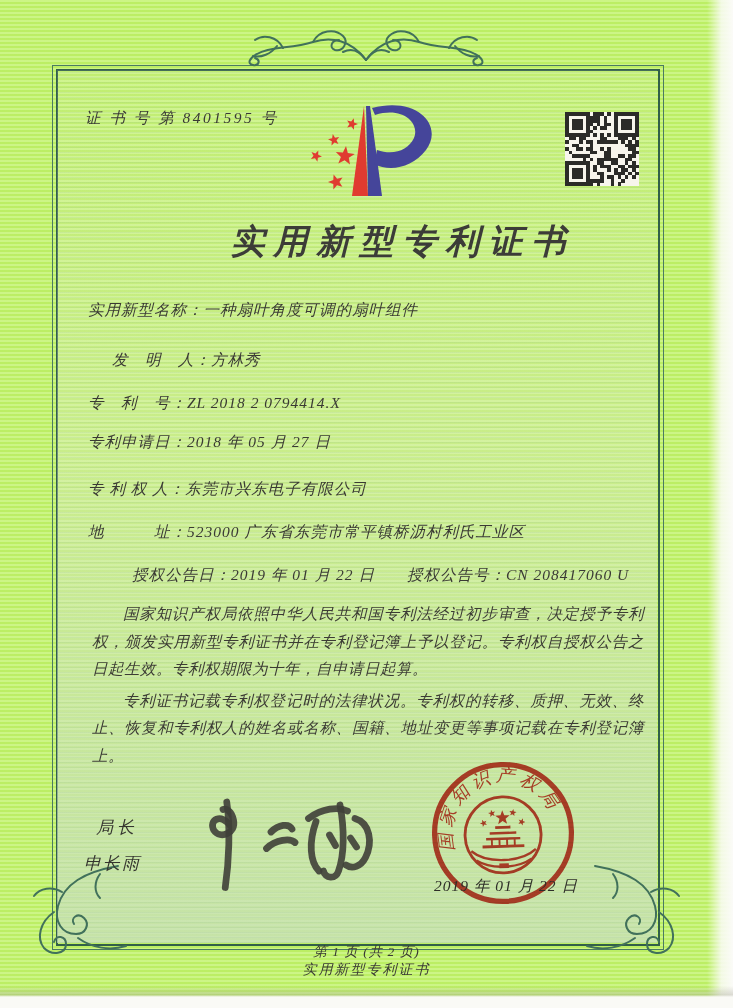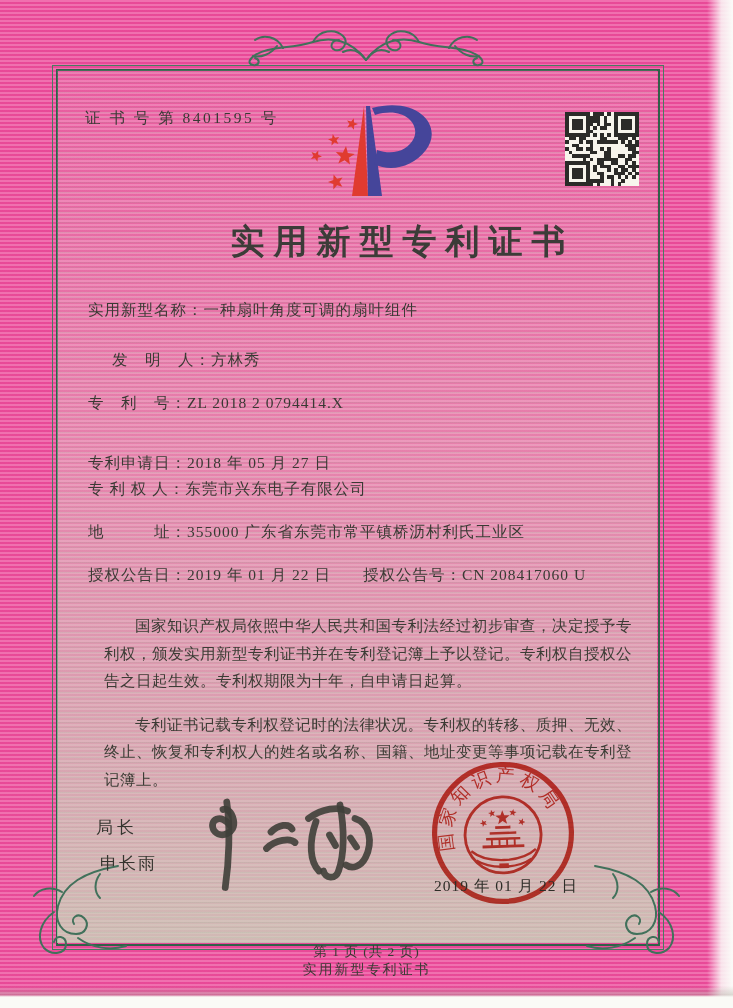--- a/index.html
+++ b/index.html
@@ -1,20 +1,21 @@
 <!DOCTYPE html>
 <html><head>
 <meta charset="utf-8">
 <style>
   html,body{margin:0;padding:0;background:#ffffff;}
   .paper{
     position:relative;width:733px;height:1008px;overflow:hidden;
-    background:#ec4899;
+    background:#bef264;
     font-family:"Liberation Serif", serif;
     color:#3a3a34;
+    font-style:italic;
   }
   .paper-texture{
     position:absolute;inset:0;pointer-events:none;
     background:repeating-linear-gradient(180deg, rgba(255,255,255,.22) 0 2px, rgba(120,118,100,.03) 2px 4px);
   }
   .edge-right{
     position:absolute;top:0;right:0;width:26px;height:100%;pointer-events:none;
     background:linear-gradient(90deg, rgba(251,251,248,0) 0%, rgba(251,251,248,.85) 55%, #fbfbf8 100%);
   }
   .edge-bottom{
@@ -49,23 +50,23 @@
   }
   .fields{position:absolute;left:88px;top:300px;width:562px;font-size:15.5px;}
   .field-row{position:absolute;left:0;white-space:nowrap;letter-spacing:1px;}
   .field-row .lab{color:#3a3a34;}
   .field-row .val{color:#3a3a34;}
   .pair2{margin-left:32px;}
   .paras{
     position:absolute;left:88px;top:596px;width:560px;
     font-size:15.5px;line-height:27.5px;text-align:justify;color:#3c3c35;letter-spacing:.5px;
   }
-  .paras p{margin:16px;text-indent:2em;}
+  .paras p{margin:4px;text-indent:2em;}
   .sig-title{position:absolute;left:96px;top:816px;font-size:17px;letter-spacing:4px;color:#35352f;}
-  .sig-name{position:absolute;left:100px;top:852px;font-size:17px;letter-spacing:2px;color:#35352f;}
+  .sig-name{position:absolute;left:84px;top:852px;font-size:17px;letter-spacing:2px;color:#35352f;}
   .signature-svg{position:absolute;left:196px;top:796px;width:180px;height:96px;}
   .signature-svg path{stroke:#3f3f39;stroke-width:9;fill:none;stroke-linecap:round;stroke-linejoin:round;opacity:.9;}
   .seal-svg{position:absolute;left:427px;top:757px;width:152px;height:152px;opacity:.93;mix-blend-mode:multiply;transform:rotate(-2deg);}
   .seal-date{
     position:absolute;left:434px;top:876px;width:170px;font-size:15.5px;letter-spacing:1px;
     color:#2e2e28;z-index:5;white-space:nowrap;
   }
   .page-info{position:absolute;left:0;top:923px;width:100%;text-align:center;font-size:13.5px;letter-spacing:1px;color:#3a3a34;margin-top:20px;}
   .back-note{position:absolute;left:0;top:961px;width:100%;text-align:center;font-size:14px;letter-spacing:2px;color:#3a3a34;}
 </style>
@@ -362,30 +363,30 @@
   <div class="fields">
     <div class="field-row" style="top:0px;text-align:center;">
       <span class="lab">实用新型名称：</span><span class="val">一种扇叶角度可调的扇叶组件</span>
     </div>
     <div class="field-row" style="top:50px;margin-left:24px;">
       <span class="lab">发　明　人：</span><span class="val">方林秀</span>
     </div>
     <div class="field-row" style="top:93px;">
       <span class="lab">专　利　号：</span><span class="val">ZL 2018 2 0794414.X</span>
     </div>
-    <div class="field-row" style="top:153px;text-align:right;">
+    <div class="field-row" style="top:132px;text-align:right;">
       <span class="lab">专利申请日：</span><span class="val">2018 年 05 月 27 日</span>
     </div>
     <div class="field-row" style="top:179px;">
       <span class="lab">专 利 权 人：</span><span class="val">东莞市兴东电子有限公司</span>
     </div>
     <div class="field-row" style="top:222px;">
-      <span class="lab">地　　　址：</span><span class="val">355000 广东省东莞市常平镇桥沥村利氏工业区</span>
-    </div>
-    <div class="field-row" style="top:265px;">
+      <span class="lab">地　　　址：</span><span class="val">523000 广东省东莞市常平镇桥沥村利氏工业区</span>
+    </div>
+    <div class="field-row" style="top:265px;margin-left:44px;">
       <span class="lab">授权公告日：</span><span class="val">2019 年 01 月 22 日</span><span class="lab pair2">授权公告号：</span><span class="val">CN 208417060 U</span>
     </div>
   </div>
 
   <div class="paras">
     <p>国家知识产权局依照中华人民共和国专利法经过初步审查，决定授予专利权，颁发实用新型专利证书并在专利登记簿上予以登记。专利权自授权公告之日起生效。专利权期限为十年，自申请日起算。</p>
     <p>专利证书记载专利权登记时的法律状况。专利权的转移、质押、无效、终止、恢复和专利权人的姓名或名称、国籍、地址变更等事项记载在专利登记簿上。</p>
   </div>
 
   <div class="sig-title">局长</div>

